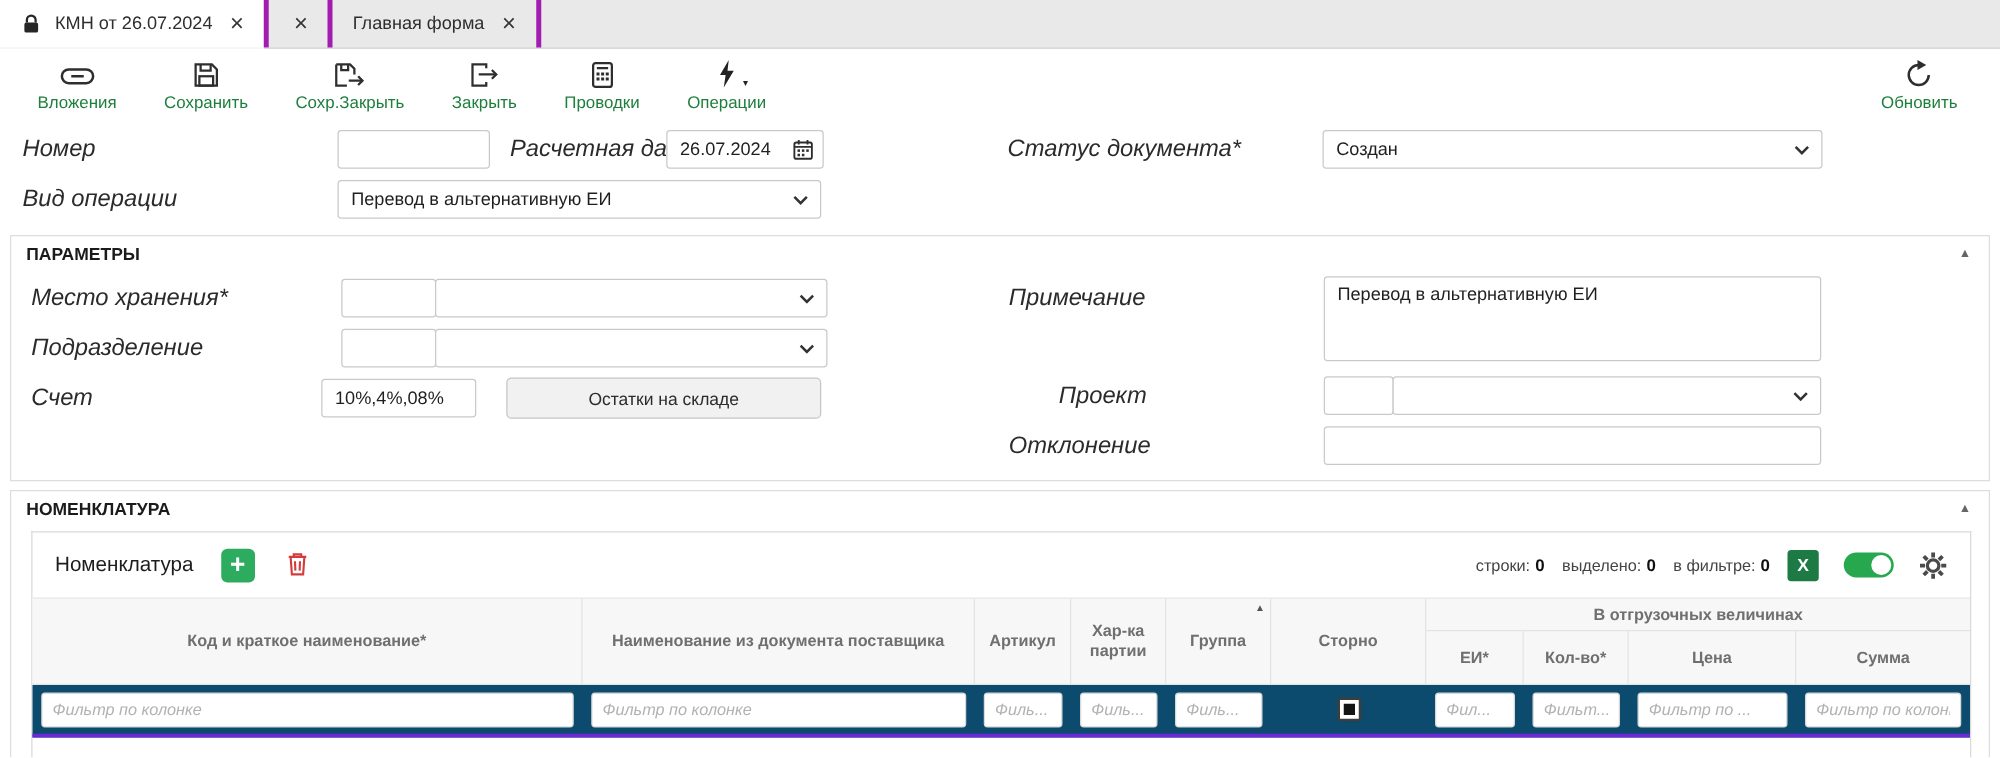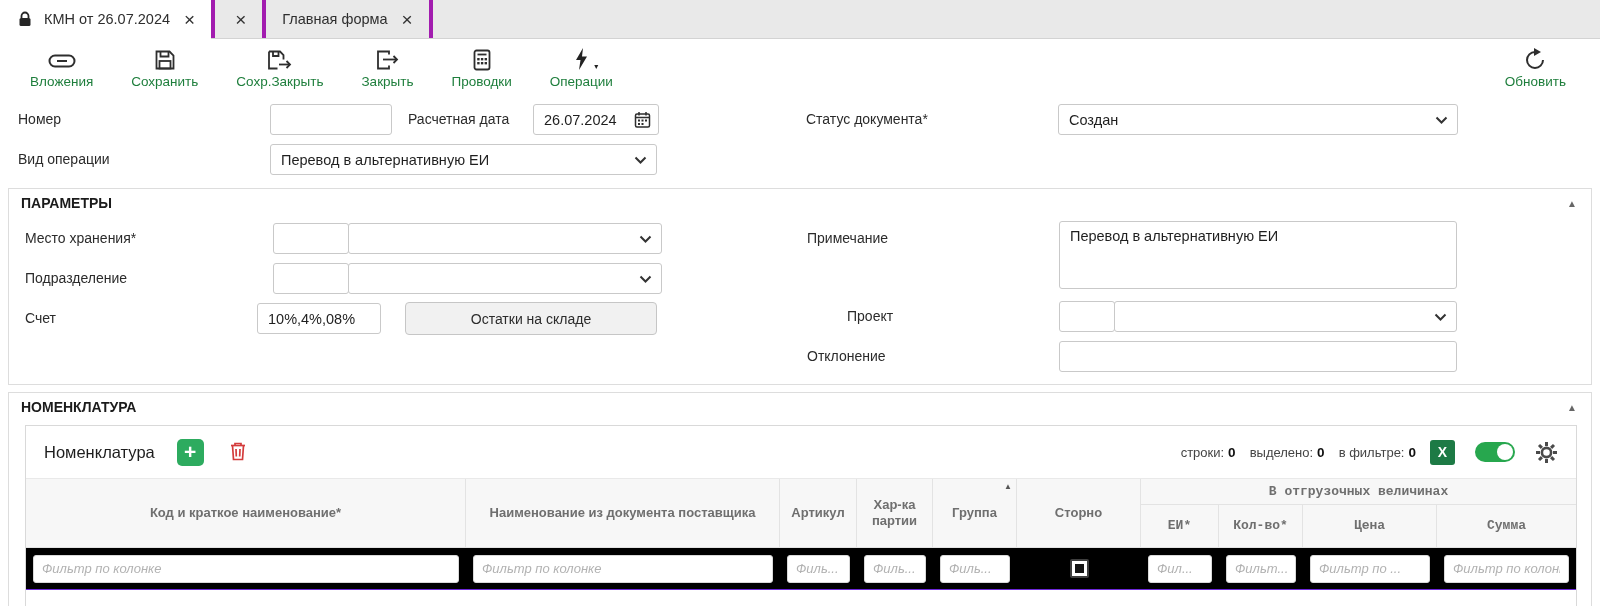--- a/index.html
+++ b/index.html
@@ -17,21 +17,21 @@
 
   
   .toolbar { position:absolute; top:40px; left:0; right:0; height:58px; background:#fff; display:flex; align-items:flex-start; padding:5px 18px 0 30px; }
   .tbtn { display:flex; flex-direction:column; align-items:center; gap:3px; margin-right:38px; cursor:pointer; }
   .tbtn .ticon { height:26px; display:flex; align-items:flex-end; position:relative; }
   .tbtn .tlabel { font-size:13.5px; color:#1e7e3c; }
   .tbtn.refresh { margin-left:auto; margin-right:16px; }
   .ops-caret { position:absolute; right:-8px; bottom:0; font-size:8px; color:#222; }
 
   
-  .lbl { position:absolute; font-size:14px; color:#2b2b2b; line-height:31px; white-space:nowrap; }
+  .lbl { position:absolute; font-size:19px; color:#2b2b2b; line-height:31px; white-space:nowrap;font-style:italic; }
   .fld { position:absolute; height:31px; border:1px solid #c9c9c9; border-radius:3px; background:#fff; font-size:14.5px; color:#1f1f1f; display:flex; align-items:center; padding:0 10px; }
   input.fld { font-family:inherit; outline:none; }
   .select { cursor:pointer; }
   .chev { position:absolute; right:9px; top:50%; transform:translateY(-50%); display:flex; }
   .cal { position:absolute; right:7px; top:50%; transform:translateY(-50%); display:flex; }
 
   
   .section { position:absolute; left:8px; width:1584px; border:1px solid #ddd; background:#fff; }
   .sect-head { height:28px; display:flex; align-items:center; padding:0 12px; font-size:14px; font-weight:bold; color:#1b1b1b; position:relative; }
   .collapse { position:absolute; right:14px; top:50%; transform:translateY(-50%); font-size:10px; color:#666; cursor:pointer; }
@@ -53,26 +53,26 @@
   .stat b { color:#101010; font-size:13.5px; margin-left:4px; }
   .excel-btn { width:25px; height:25px; border-radius:3px; background:#1d7a45; color:#fff; font-weight:bold; font-size:14px; display:flex; align-items:center; justify-content:center; cursor:pointer; }
   .toggle { width:40px; height:20px; border-radius:10px; background:#27a74e; position:relative; cursor:pointer; margin-left:6px; }
   .toggle .knob { position:absolute; top:2px; right:2px; width:16px; height:16px; border-radius:50%; background:#fff; }
   .gear { display:flex; align-items:center; cursor:pointer; margin-left:6px; }
 
   .thead { display:flex; height:70px; background:#f7f7f7; border-bottom:1px solid #e3e3e3; border-top:1px solid #e9e9e9; }
   .th { display:flex; align-items:center; justify-content:center; text-align:center; border-right:1px solid #e3e3e3; color:#6f6f6f; font-weight:bold; font-size:13px; padding:0 6px; position:relative; line-height:1.25; }
   .c1{width:440px;} .c2{width:314px;} .c3{width:77px;} .c4{width:76px;} .c5{width:84px;} .c6{width:124px;}
   .c7{width:78px;} .c8{width:84px;} .c9{width:134px;} .c10{width:139px; border-right:none;}
-  .thgroup { width:435px; display:flex; flex-direction:column;font-family:Liberation Mono, monospace; }
+  .thgroup { width:435px; display:flex; flex-direction:column; }
   .gtitle { height:26px; display:flex; align-items:center; justify-content:center; border-bottom:1px solid #e3e3e3; color:#6f6f6f; font-weight:bold; font-size:13px; }
   .gcols { flex:1; display:flex; }
   .sort { position:absolute; top:3px; right:4px; font-size:8px; color:#555; }
 
-  .tfilter { display:flex; height:42px; background:#000000; border-bottom:1px solid #6d28d9; }
+  .tfilter { display:flex; height:42px; background:#0c4a6e; border-bottom:3px solid #6d28d9; }
   .tf { display:flex; align-items:center; justify-content:center; padding:0 7px; }
   .tf input { width:100%; height:28px; border:1px solid #d9d9d9; border-radius:3px; padding:0 8px; font-size:13px; background:#fff; outline:none; font-family:inherit; color:#333; }
   .tf input::placeholder { color:#b2b2b2; font-style:italic; }
   .storno-box { width:19px; height:19px; border:2px solid #3e3e3e; border-radius:2px; background:#fff; display:flex; align-items:center; justify-content:center; cursor:pointer; }
   .storno-box .inner { width:9px; height:9px; background:#141414; }
 </style>
 </head>
 <body>
 
 <div class="screen">

